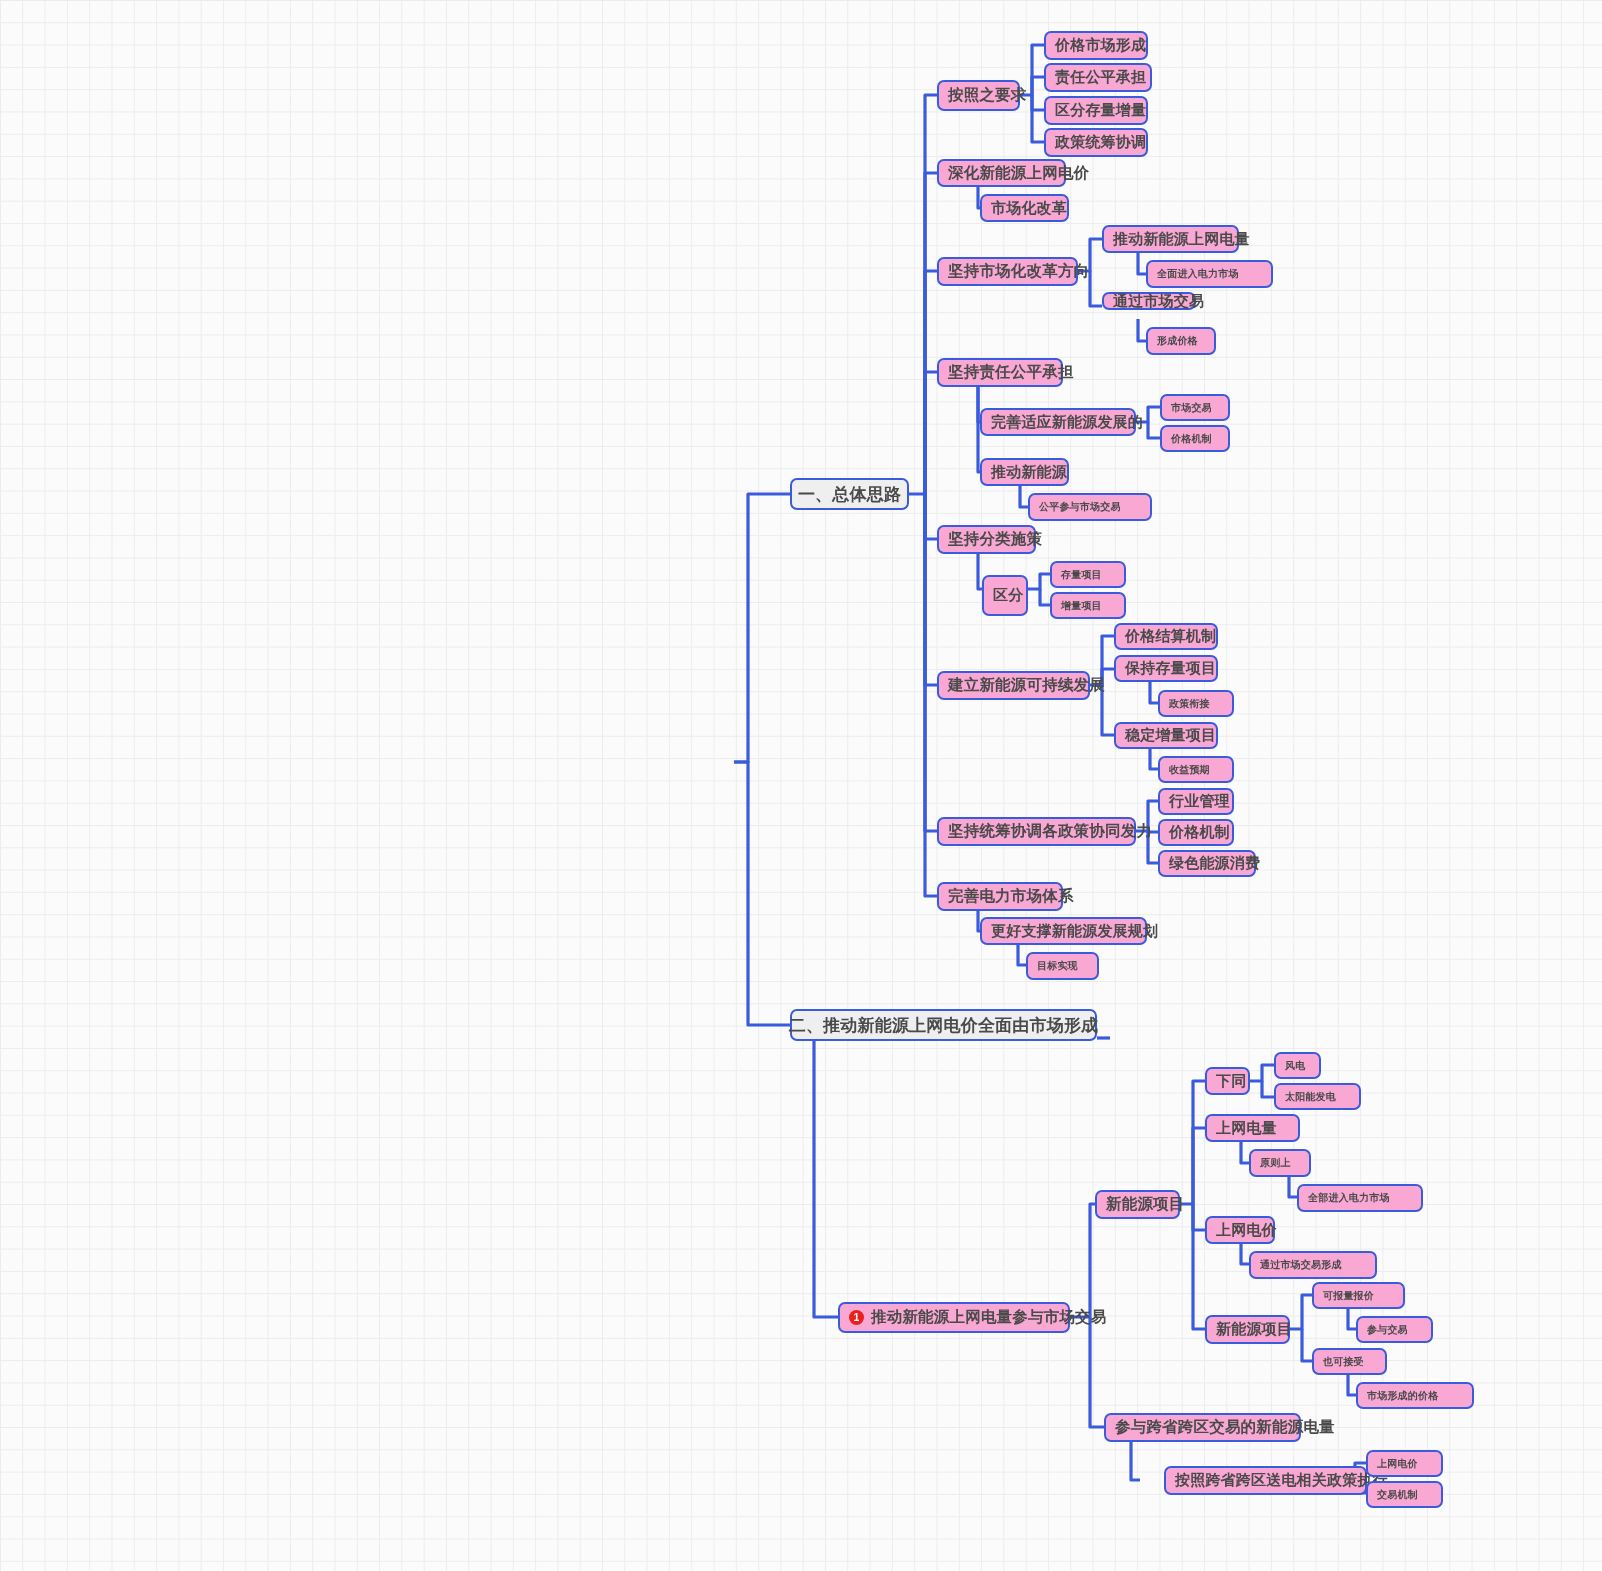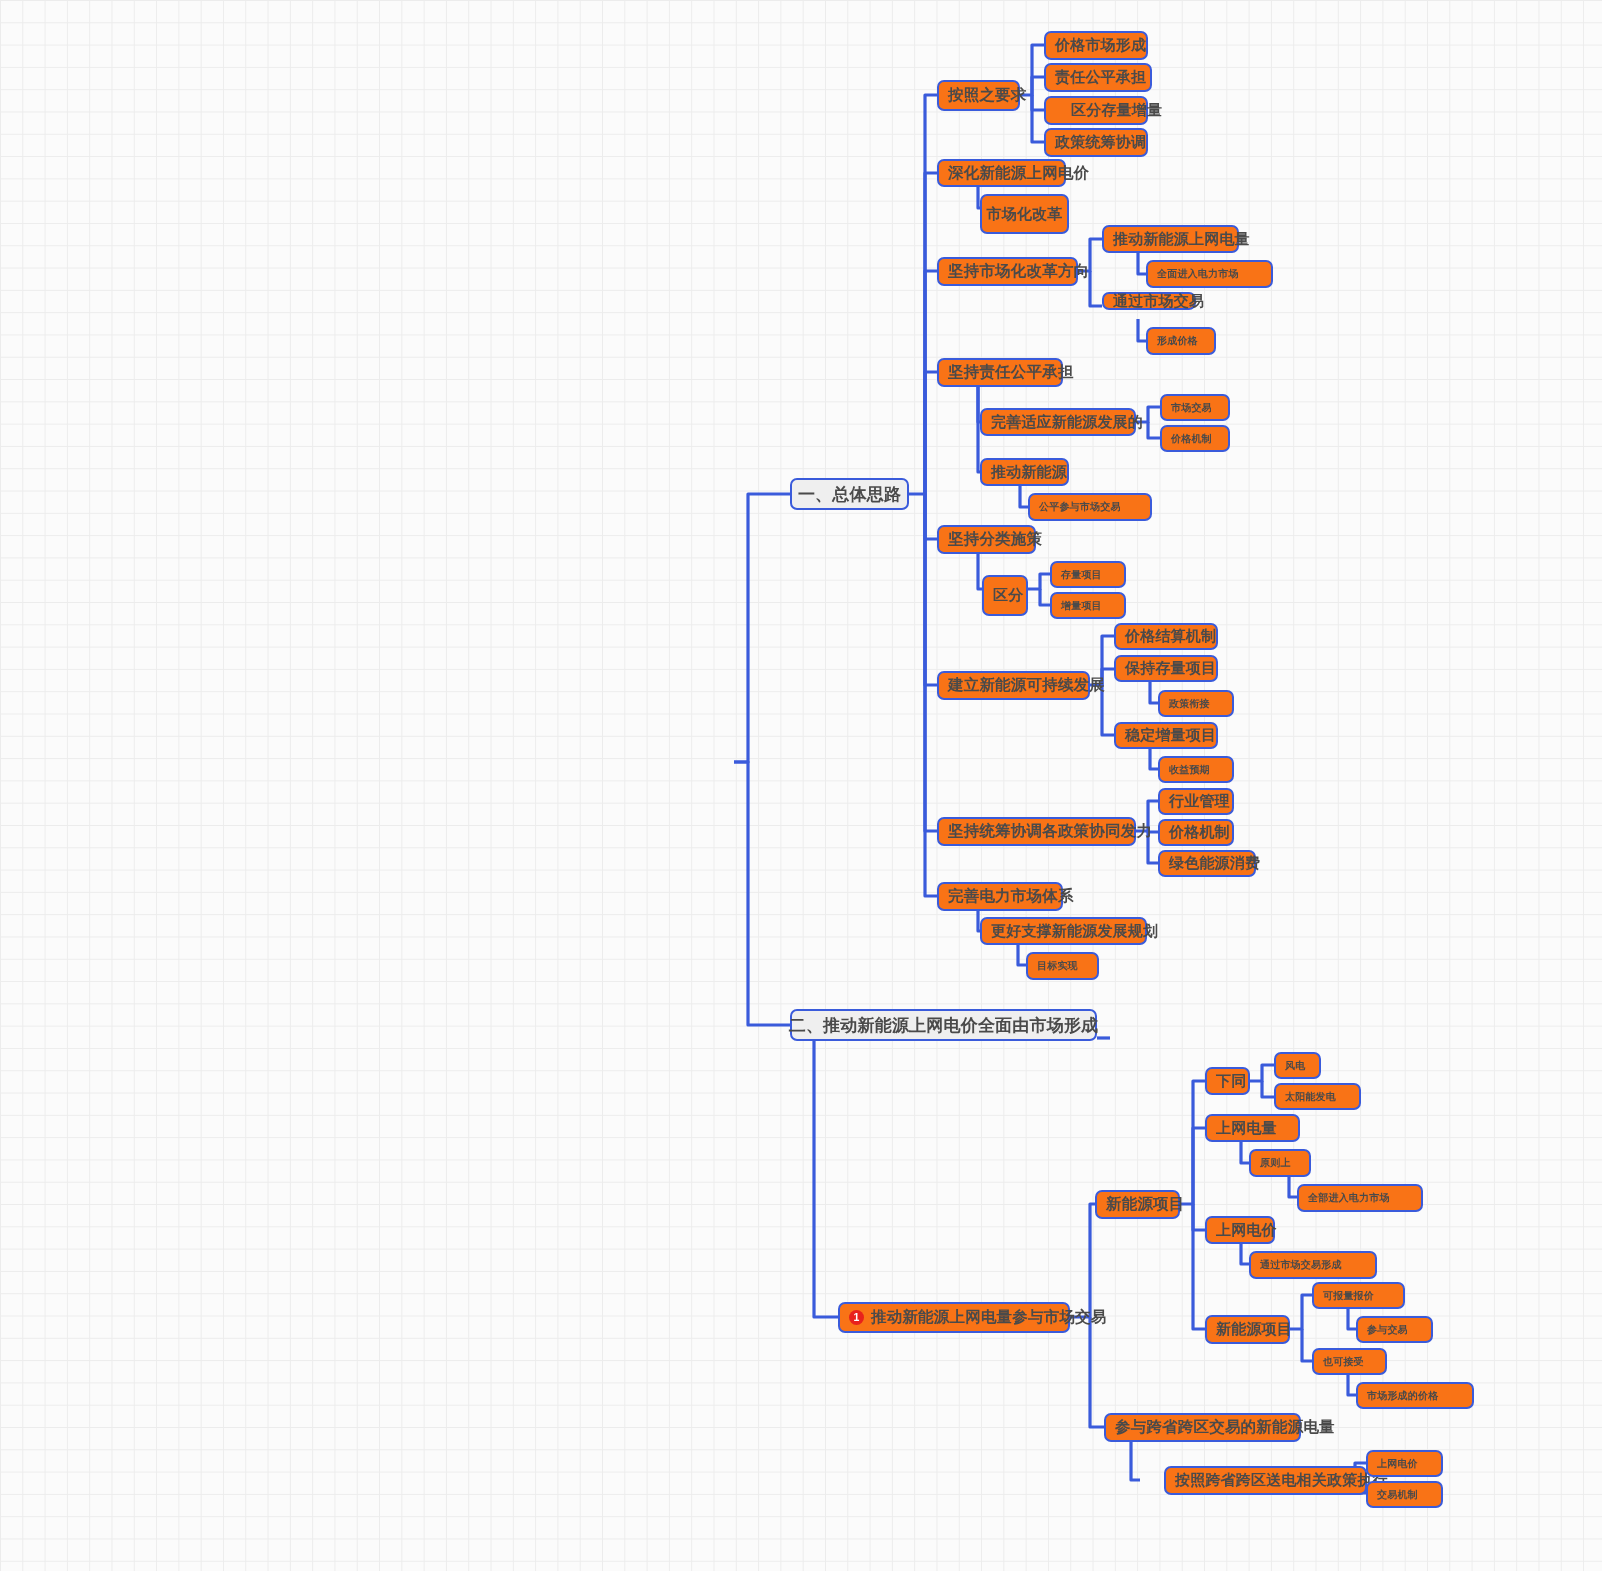--- a/index.html
+++ b/index.html
@@ -16,21 +16,21 @@
   }
   #canvas{position:absolute;left:0;top:0;width:1602px;height:1571px;}
   svg#links{position:absolute;left:0;top:0;width:1602px;height:1571px;pointer-events:none;}
   svg#links path{fill:none;stroke:#3a5bdb;stroke-width:3.2;stroke-linejoin:round;stroke-linecap:butt;}
 
   .node{
     position:absolute;
     box-sizing:border-box;
     border:2.4px solid #3a5bdb;
     border-radius:7px;
-    background:#f97316;
+    background:#f9a8d4;
     color:#4a4a4a;
     font-weight:bold;
     display:flex;
     align-items:center;
     justify-content:flex-start;
     white-space:nowrap;
     letter-spacing:0.2px;
   }
   .node .txt{padding:0 9px;}
 
@@ -172,31 +172,31 @@
 
   <div class="node n-lvl2" style="left:937px;top:80px;width:83px;height:31px;">
     <span class="txt">按照之要求</span>
   </div>
   <div class="node n-lvl3" style="left:1044px;top:31px;width:104px;height:29px;">
     <span class="txt">价格市场形成</span>
   </div>
   <div class="node n-lvl3" style="left:1044px;top:63px;width:108px;height:29px;text-align:right;">
     <span class="txt">责任公平承担</span>
   </div>
-  <div class="node n-lvl3" style="left:1044px;top:96px;width:104px;height:29px;padding-left:16px;">
+  <div class="node n-lvl3" style="left:1044px;top:96px;width:104px;height:29px;">
     <span class="txt">区分存量增量</span>
   </div>
   <div class="node n-lvl3" style="left:1044px;top:128px;width:104px;height:29px;">
     <span class="txt">政策统筹协调</span>
   </div>
 
   <div class="node n-lvl2" style="left:937px;top:159px;width:129px;height:28px;">
     <span class="txt">深化新能源上网电价</span>
   </div>
-  <div class="node n-lvl3" style="left:980px;top:194px;width:89px;height:40px;justify-content:center;">
+  <div class="node n-lvl3" style="left:980px;top:194px;width:89px;height:28px;">
     <span class="txt">市场化改革</span>
   </div>
 
   <div class="node n-lvl2" style="left:937px;top:257px;width:141px;height:29px;">
     <span class="txt">坚持市场化改革方向</span>
   </div>
   <div class="node n-lvl3" style="left:1102px;top:225px;width:137px;height:28px;">
     <span class="txt">推动新能源上网电量</span>
   </div>
   <div class="node n-lvl4" style="left:1146px;top:260px;width:127px;height:28px;">

